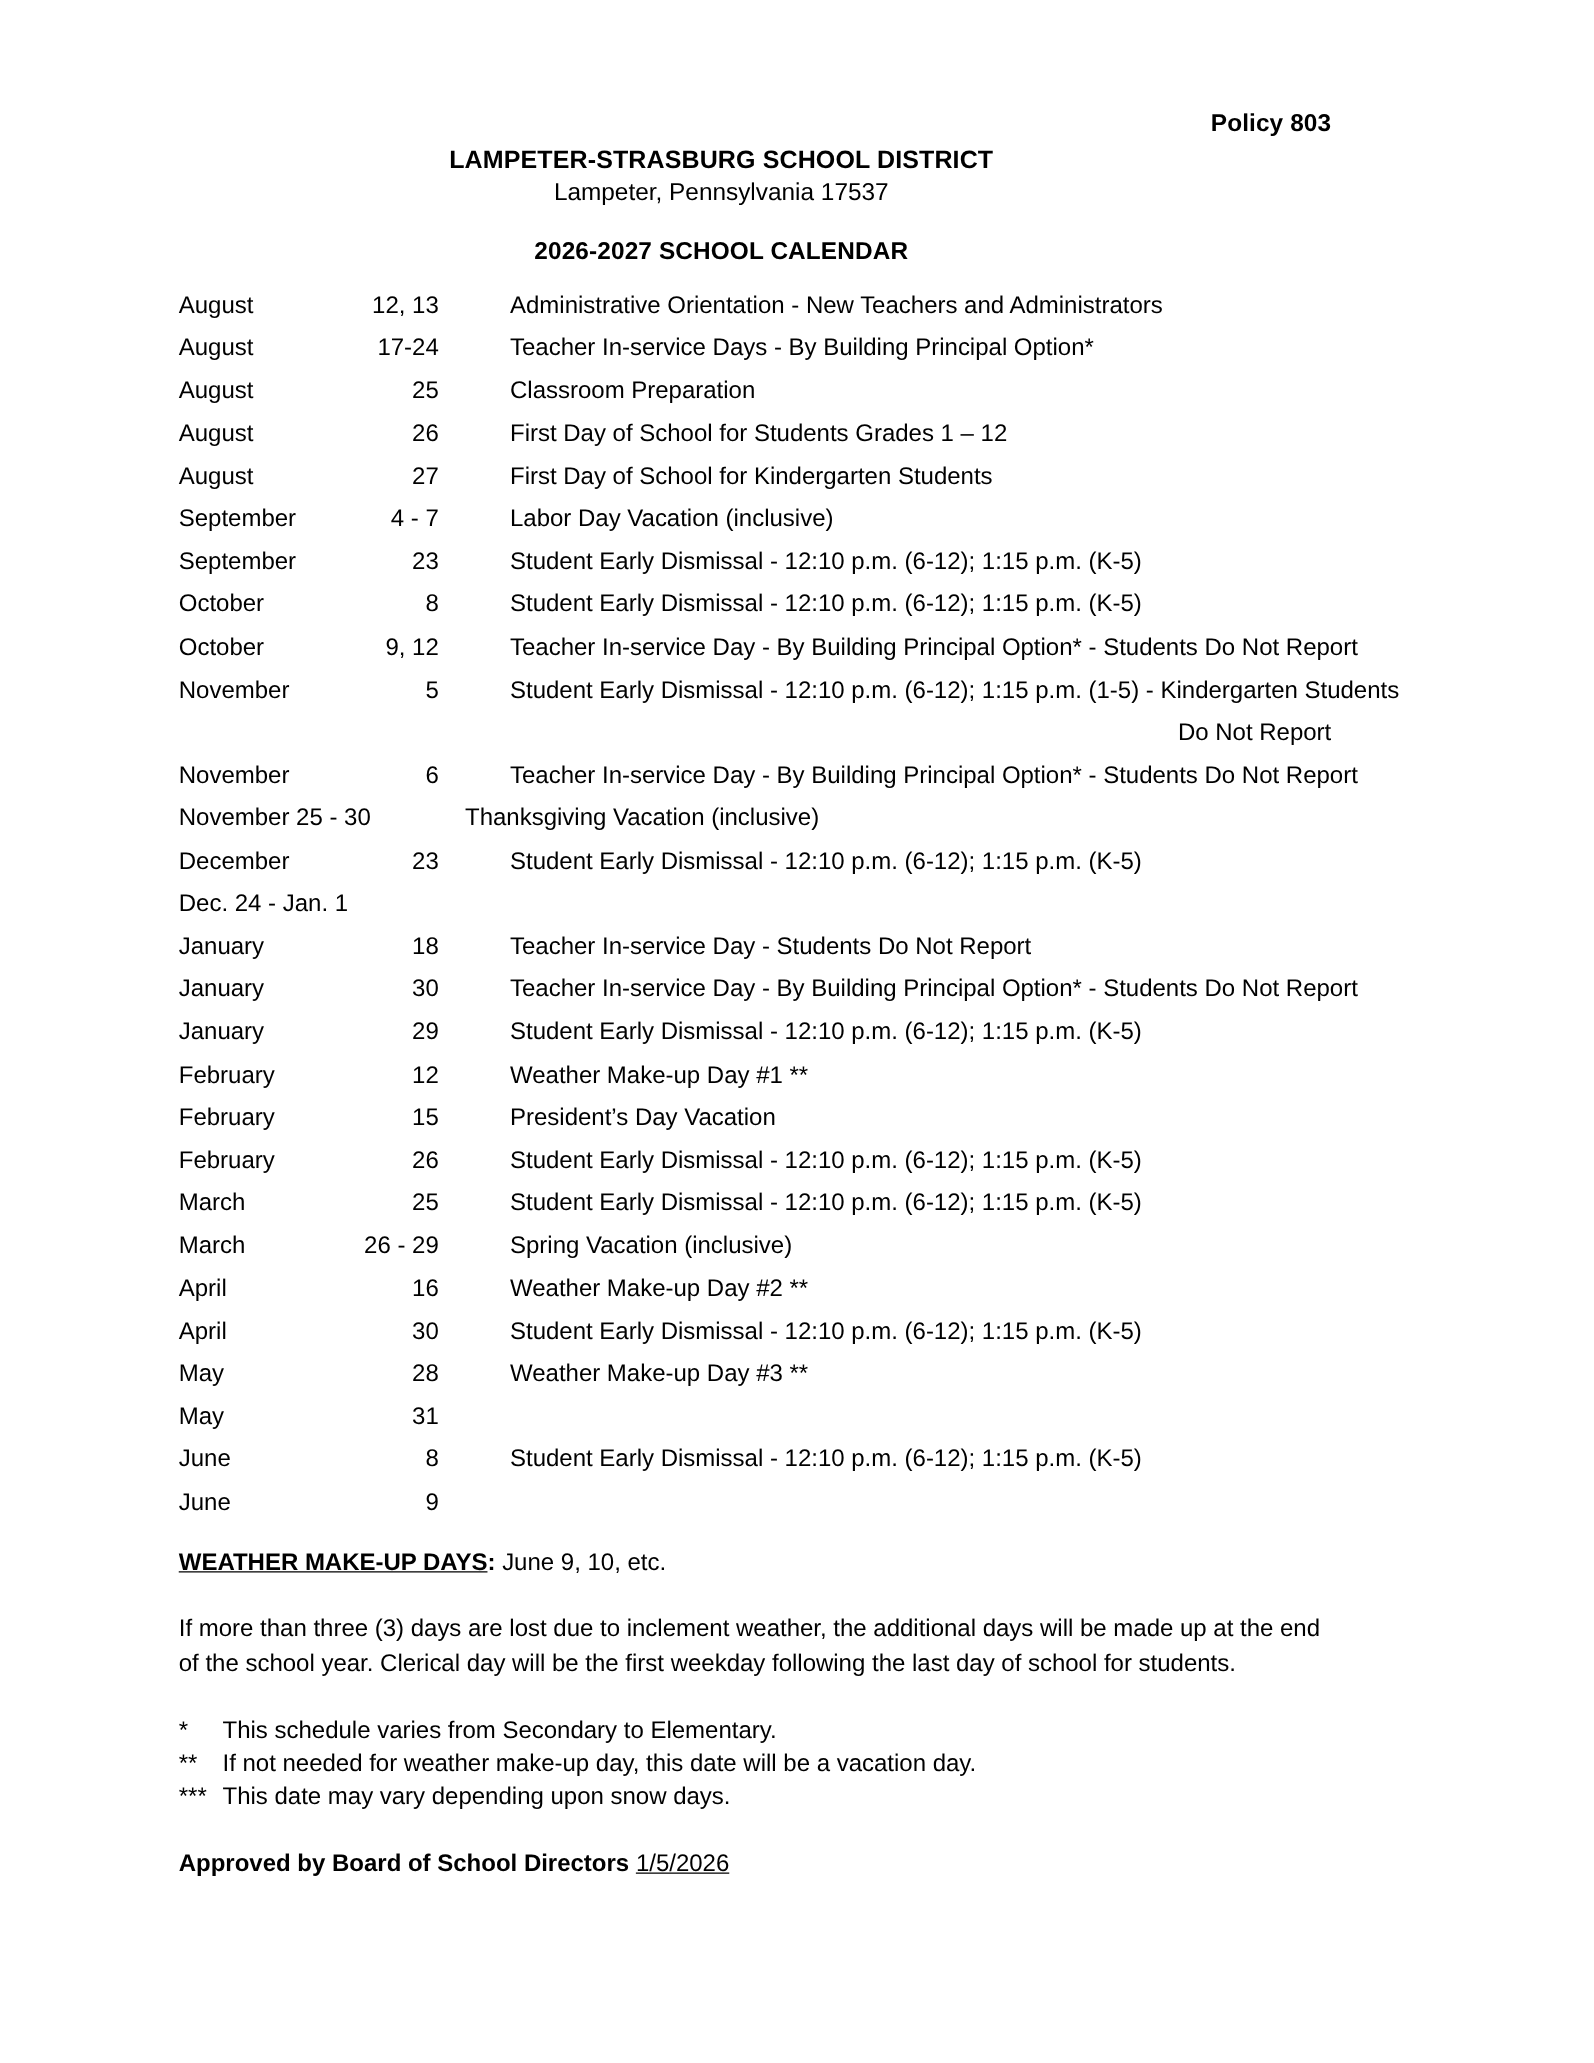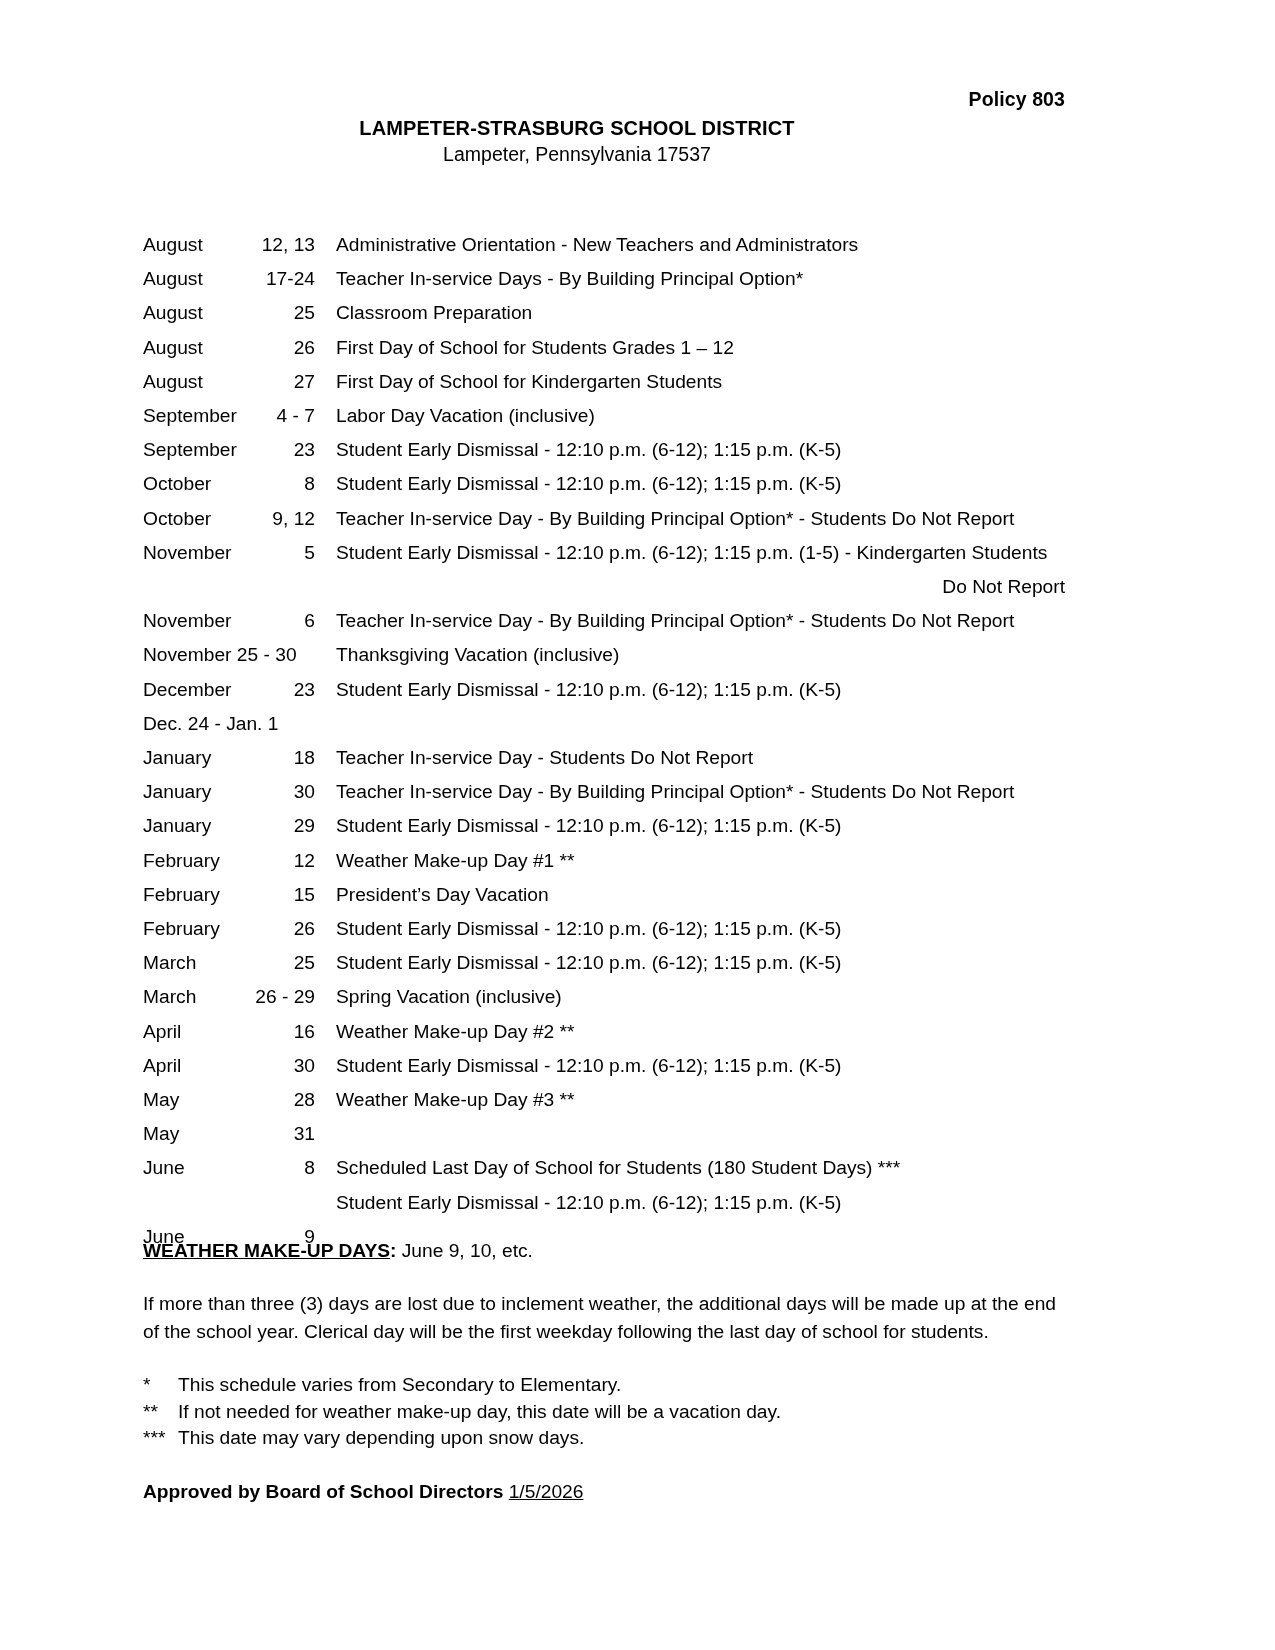--- a/index.html
+++ b/index.html
@@ -65,20 +65,21 @@
     top: 228px;
     left: 143px;
     width: 990px;
   }
   .cal-row {
     display: flex;
     align-items: flex-start;
     font-size: 19.2px;
     line-height: 34.2px;
     white-space: nowrap;
+    gap: 36px;
   }
   .cal-month {
     width: 100px;
     flex: 0 0 100px;
     text-align: left;
   }
   .cal-day {
     width: 72px;
     flex: 0 0 72px;
     text-align: right;
@@ -165,20 +166,21 @@
 </head>
 <body>
 
 <div class="page">
 
   <div class="policy-line">Policy 803</div>
 
   <div class="header-block">
     <div class="district-name">LAMPETER-STRASBURG SCHOOL DISTRICT</div>
     <div class="district-city">Lampeter, Pennsylvania 17537</div>
+    <div class="calendar-title">2026-2027 SCHOOL CALENDAR</div>
   </div>
 
   <div class="calendar" id="calendar-list">
       <div class="cal-row">
         <div class="cal-month">August</div>
         <div class="cal-day">12, 13</div>
         <div class="cal-desc"><span>Administrative Orientation - New Teachers and Administrators</span></div>
       </div>
       <div class="cal-row">
         <div class="cal-month">August</div>
@@ -297,21 +299,21 @@
         <div class="cal-day">28</div>
         <div class="cal-desc"><span>Weather Make-up Day #3 **</span></div>
       </div>
       <div class="cal-row">
         <div class="cal-month">May</div>
         <div class="cal-day">31</div>
       </div>
       <div class="cal-row">
         <div class="cal-month">June</div>
         <div class="cal-day">8</div>
-        <div class="cal-desc"><span>Scheduled Last Day of School for Students (180 Student Days) ***</span><span class="line2">Student Early Dismissal - 12:10 p.m. (6-12); 1:15 p.m. (K-5)</span></div>
+        <div class="cal-desc"><span class="line2">Student Early Dismissal - 12:10 p.m. (6-12); 1:15 p.m. (K-5)</span></div>
       </div>
       <div class="cal-row">
         <div class="cal-month">June</div>
         <div class="cal-day">9</div>
       </div>
     </div>
 
   <div class="footer">
 
     <div class="makeup-line">

